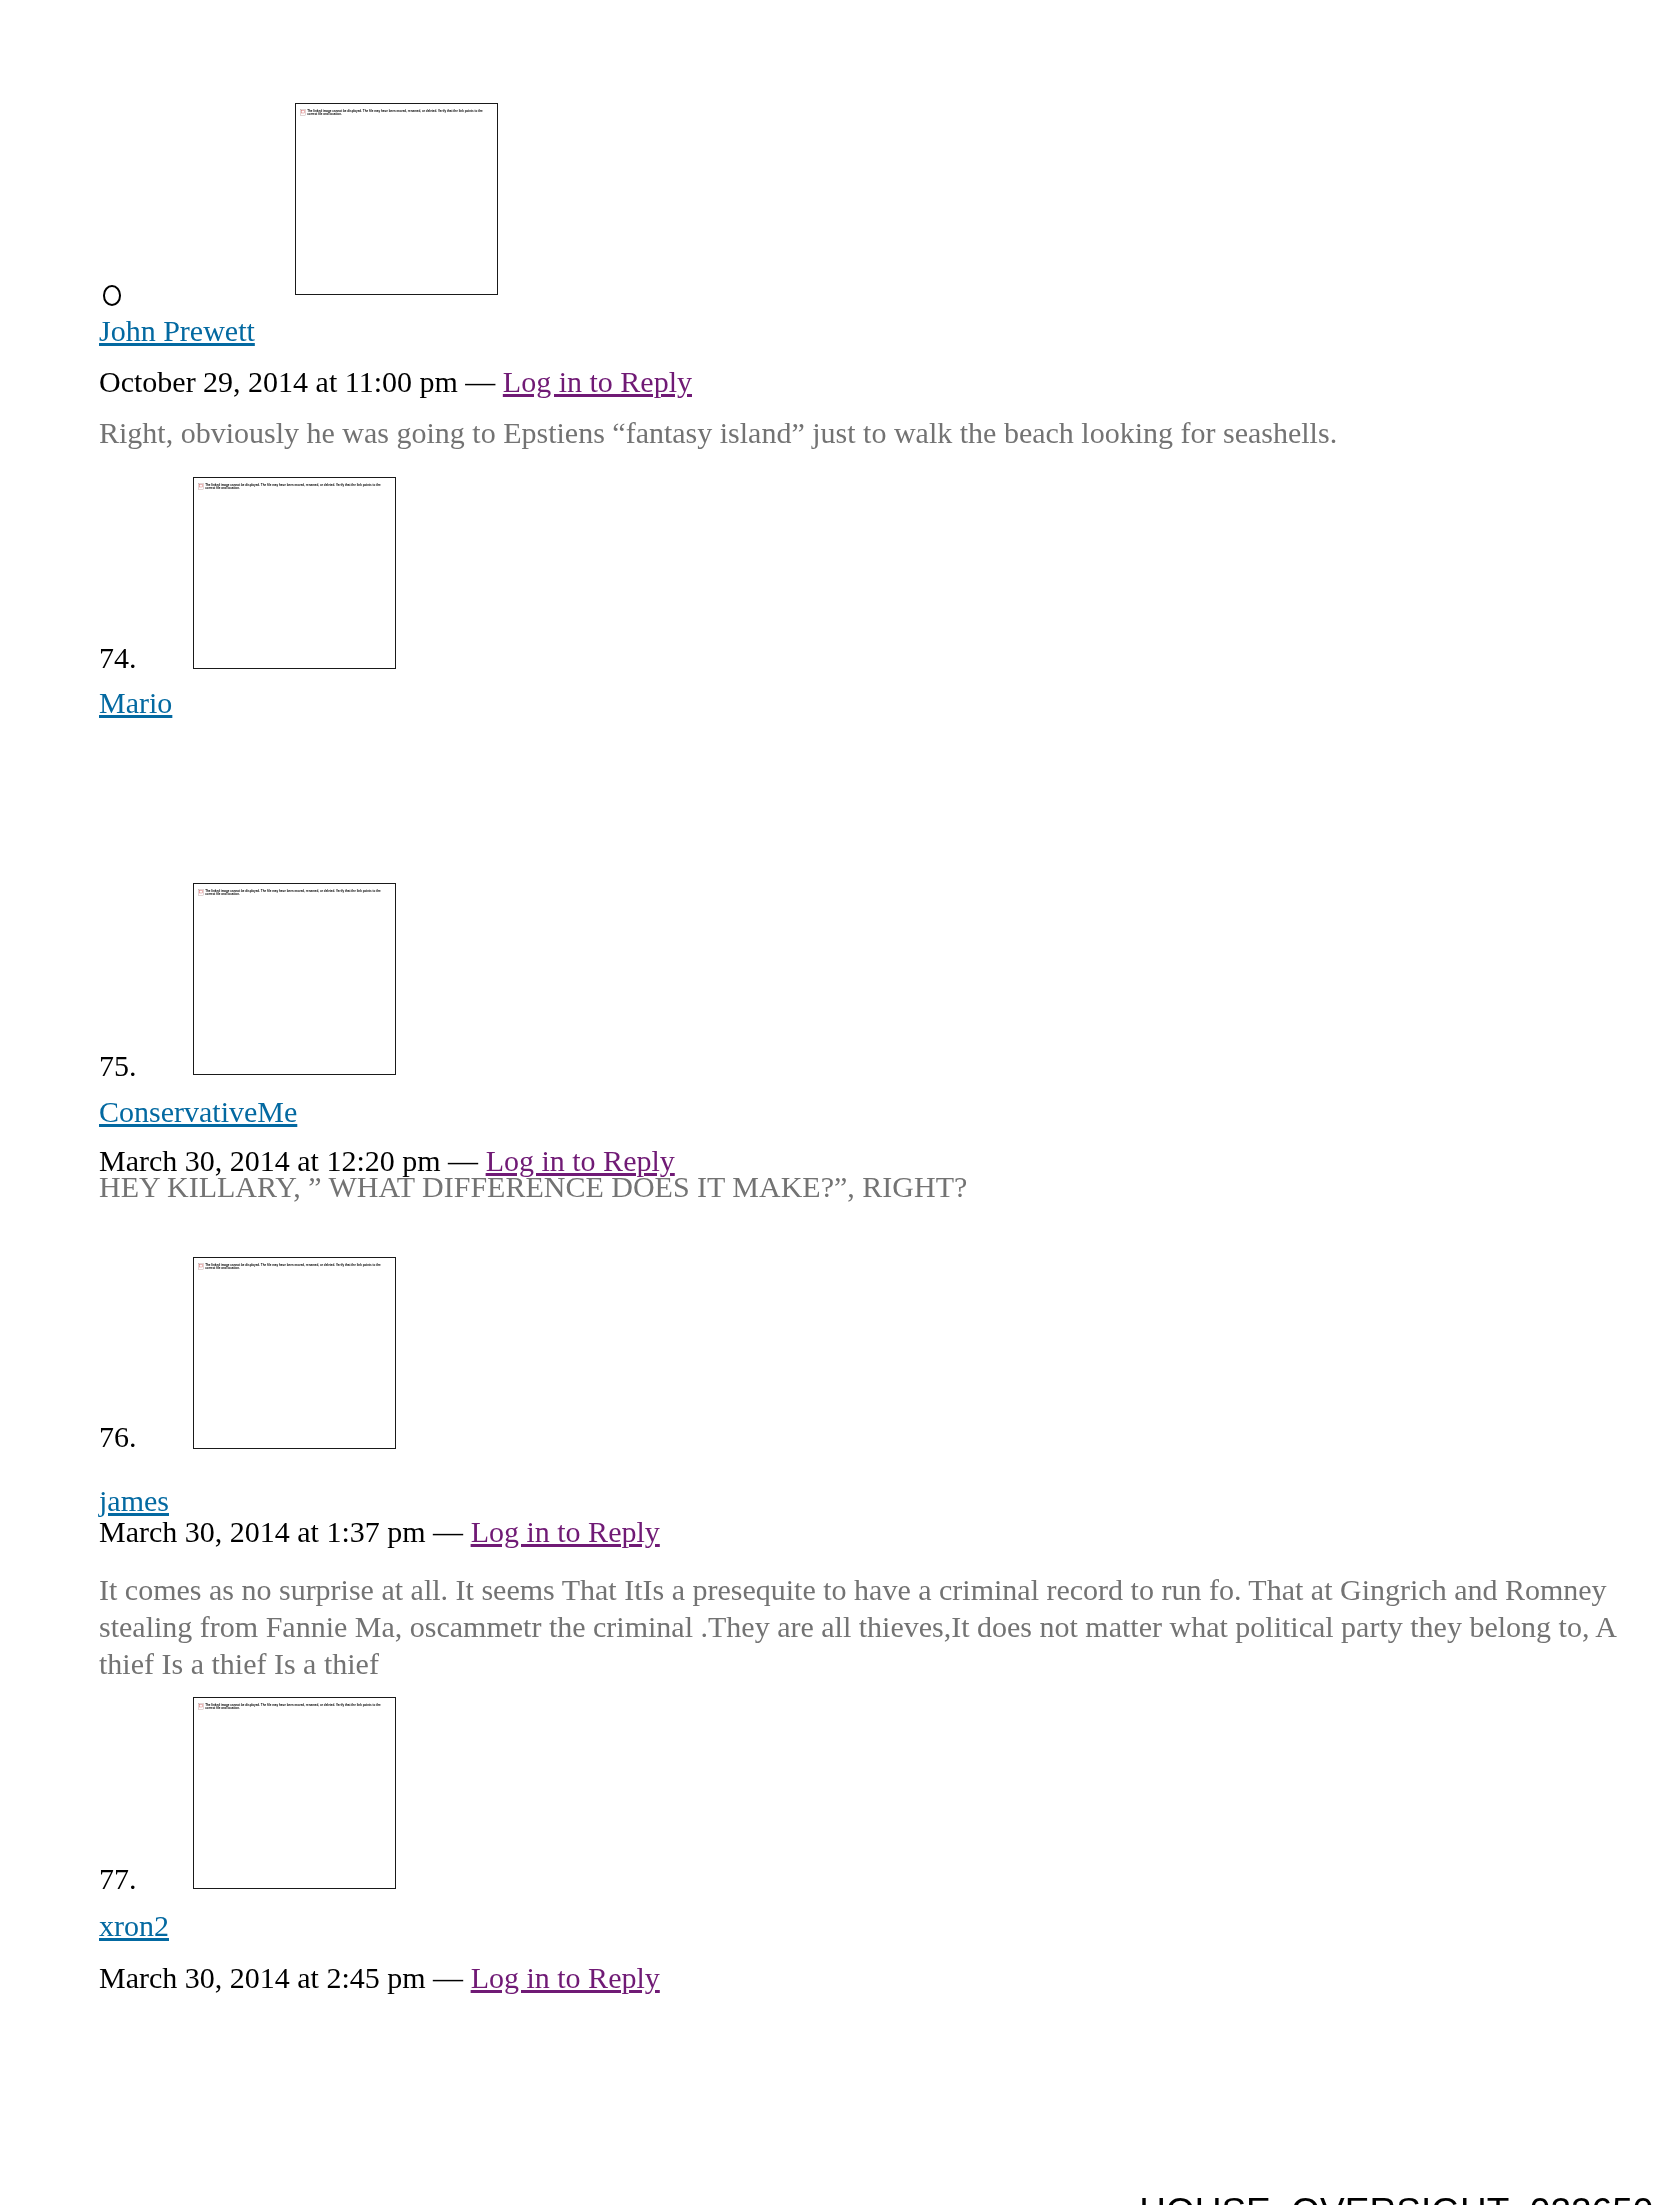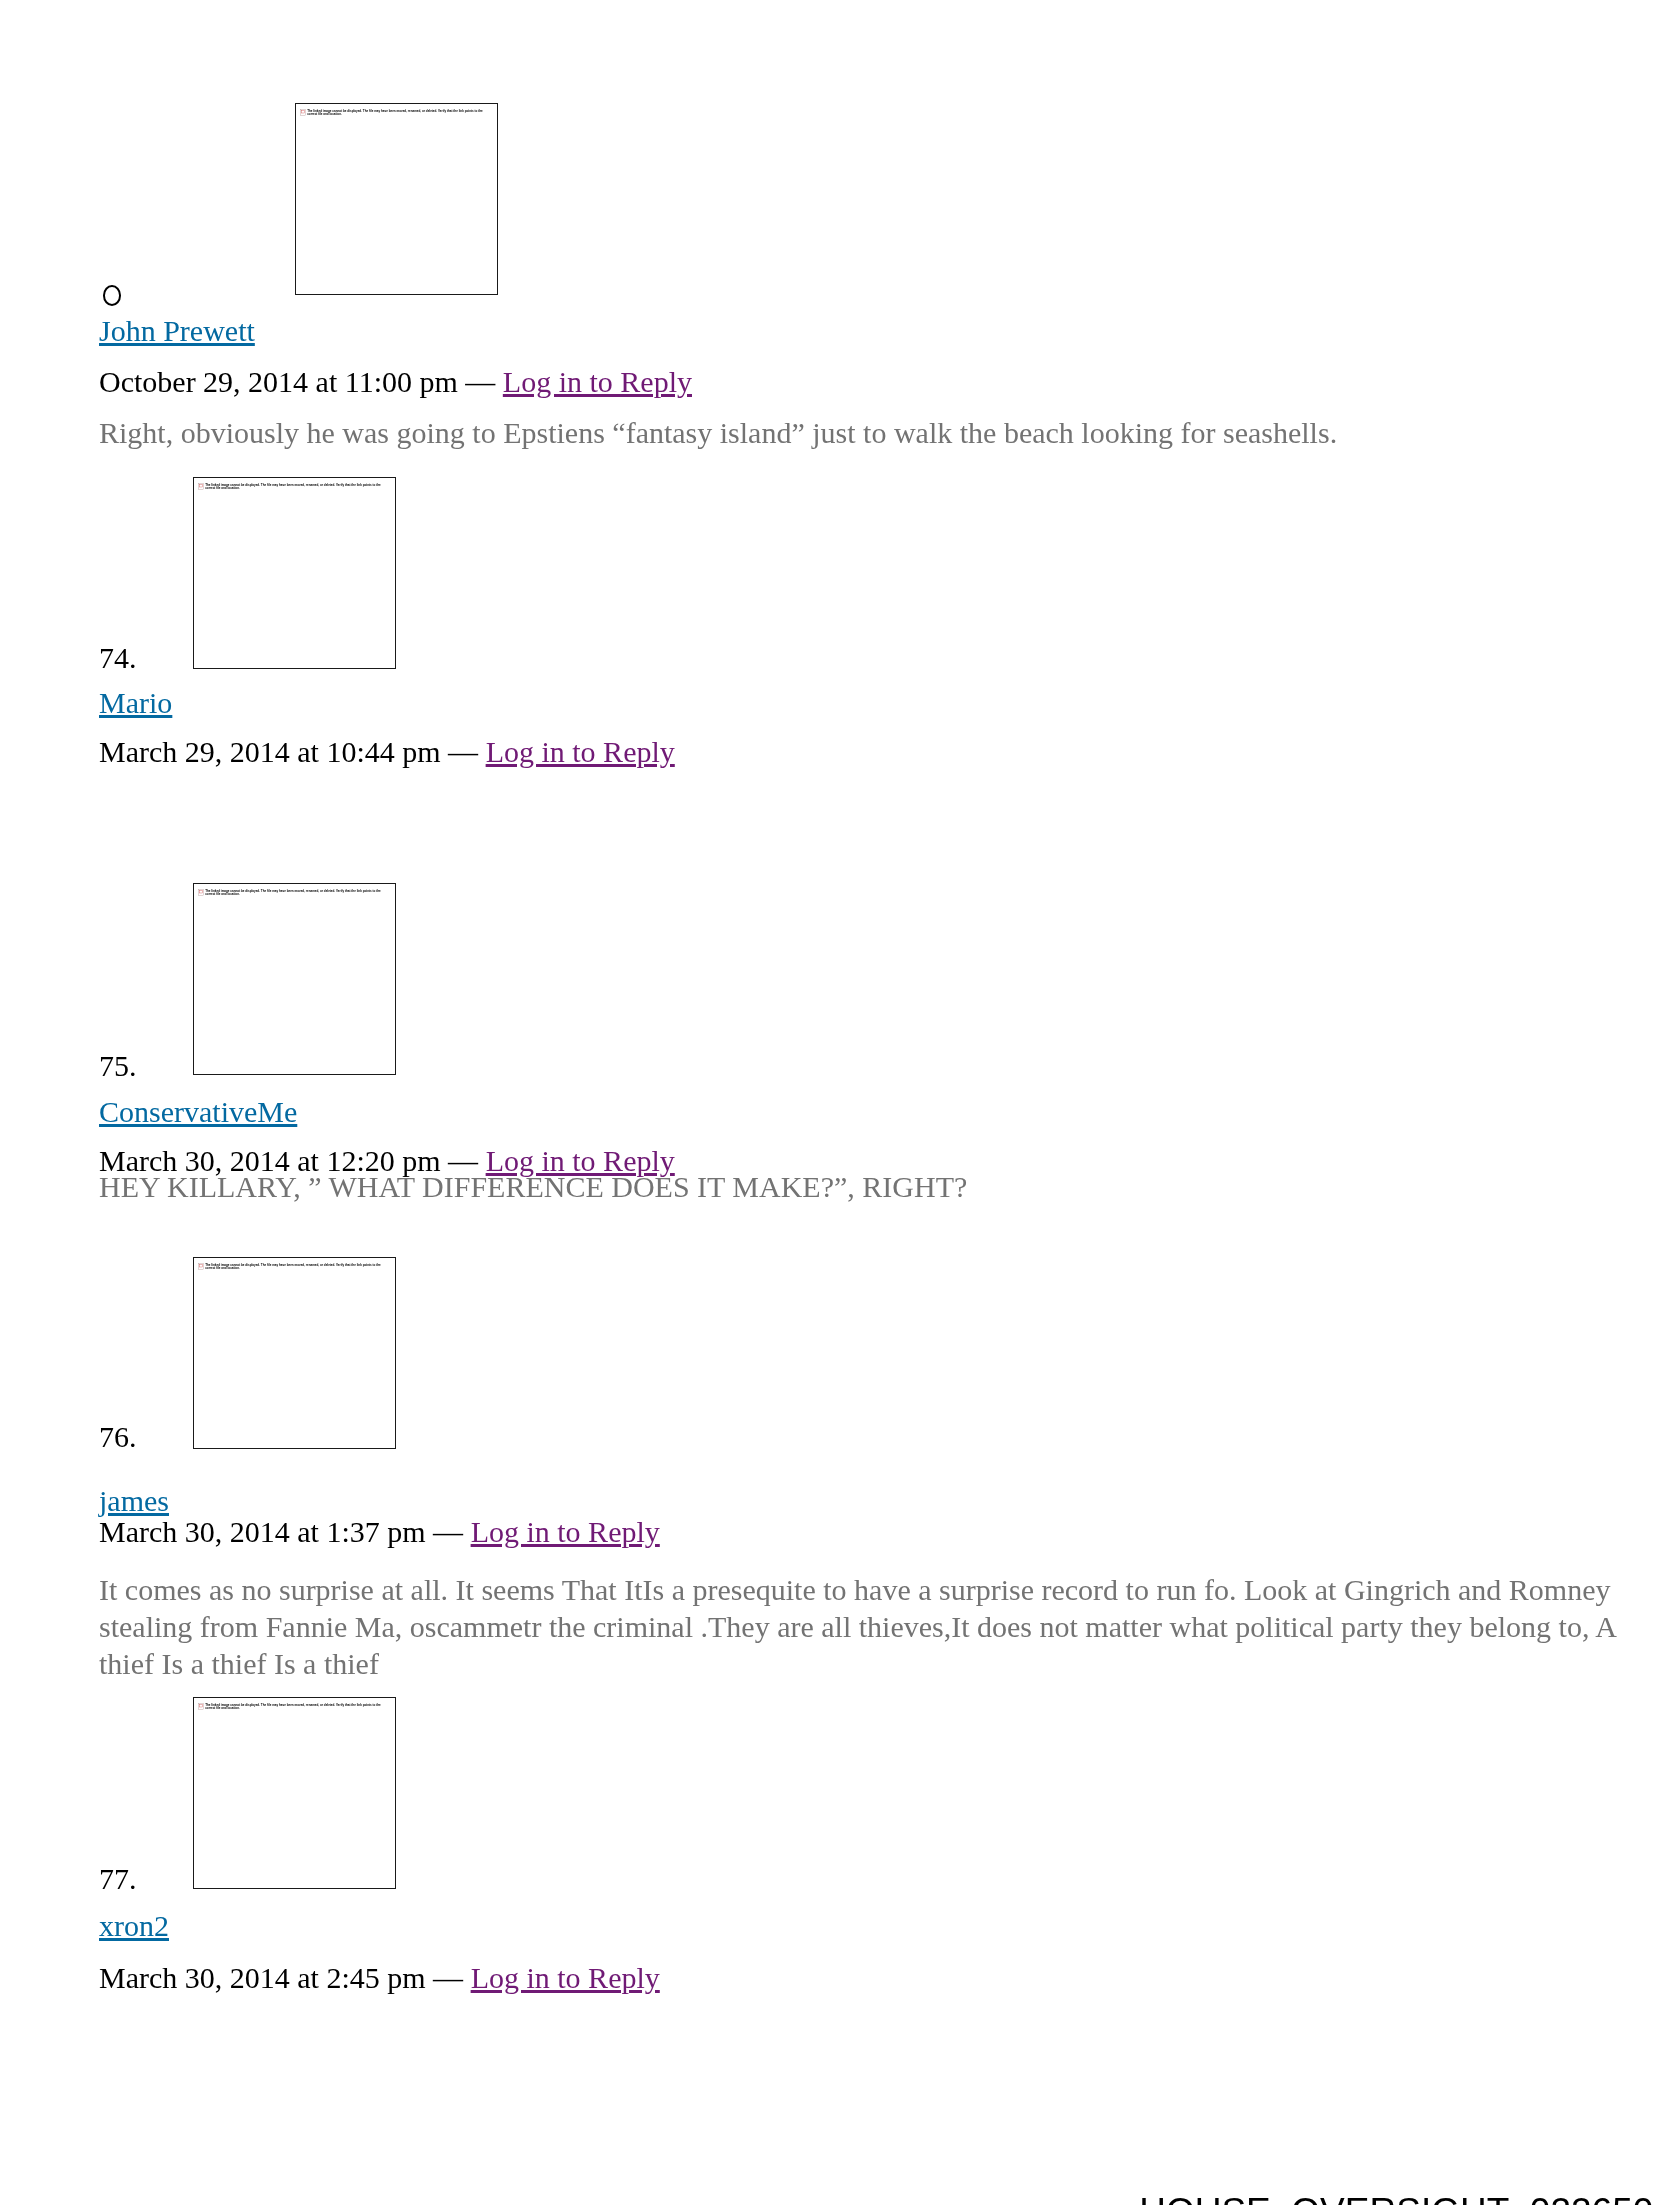--- a/index.html
+++ b/index.html
@@ -127,21 +127,20 @@
   <div class="imgbox" style="left:193px; top:477px;">
     <div class="alt-scale">
       <span class="broken-icon">
           <span class="broken-icon-mark"></span>
         </span>
       <span class="alt-text">The linked image cannot be displayed. The file may have been moved, renamed, or deleted. Verify that the link points to the correct file and location.</span>
     </div>
   </div>
   <p class="abs num" style="left:99px; top:641px;">74.</p>
   <a href="#" class="abs author" style="left:99px; top:686px;">Mario</a>
-  <p class="abs dateline" style="left:99px; top:735px;"><span>March 29, 2014 at 10:44 pm — </span><a href="#" class="reply-link">Log in to Reply</a></p>
 
   <div class="imgbox" style="left:193px; top:883px;">
     <div class="alt-scale">
       <span class="broken-icon">
           <span class="broken-icon-mark"></span>
         </span>
       <span class="alt-text">The linked image cannot be displayed. The file may have been moved, renamed, or deleted. Verify that the link points to the correct file and location.</span>
     </div>
   </div>
   <p class="abs num" style="left:99px; top:1049px;">75.</p>
@@ -153,21 +152,21 @@
     <div class="alt-scale">
       <span class="broken-icon">
           <span class="broken-icon-mark"></span>
         </span>
       <span class="alt-text">The linked image cannot be displayed. The file may have been moved, renamed, or deleted. Verify that the link points to the correct file and location.</span>
     </div>
   </div>
   <p class="abs num" style="left:99px; top:1420px;">76.</p>
   <a href="#" class="abs author" style="left:99px; top:1448px;margin-top:36px;">james</a>
   <p class="abs dateline" style="left:99px; top:1515px;"><span>March 30, 2014 at 1:37 pm — </span><a href="#" class="reply-link">Log in to Reply</a></p>
-  <p class="abs comment-text" style="left:99px; top:1571px;">It comes as no surprise at all. It seems That ItIs a presequite to have a surprise record to run fo. Look at Gingrich and Romney stealing from Fannie Ma, oscammetr the criminal .They are all thieves,It does not matter what political party they belong to, A thief Is a thief Is a thief</p>
+  <p class="abs comment-text" style="left:99px; top:1571px;">It comes as no surprise at all. It seems That ItIs a presequite to have a criminal record to run fo. That at Gingrich and Romney stealing from Fannie Ma, oscammetr the criminal .They are all thieves,It does not matter what political party they belong to, A thief Is a thief Is a thief</p>
 
   <div class="imgbox" style="left:193px; top:1697px;">
     <div class="alt-scale">
       <span class="broken-icon">
           <span class="broken-icon-mark"></span>
         </span>
       <span class="alt-text">The linked image cannot be displayed. The file may have been moved, renamed, or deleted. Verify that the link points to the correct file and location.</span>
     </div>
   </div>
   <p class="abs num" style="left:99px; top:1862px;">77.</p>

